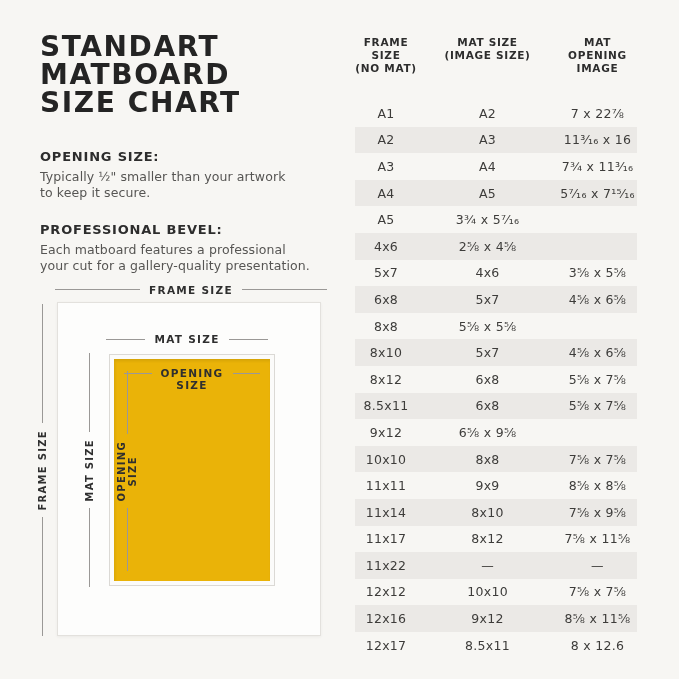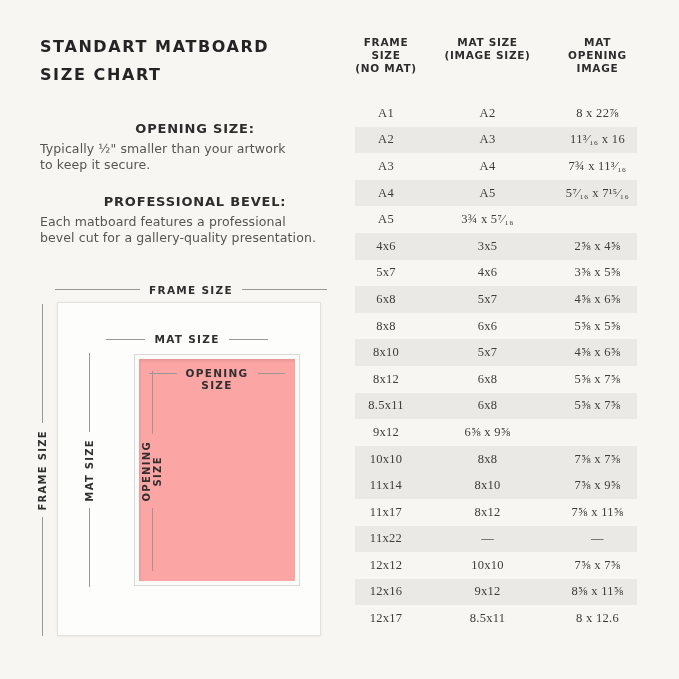--- a/index.html
+++ b/index.html
@@ -8,28 +8,28 @@
     background:#f7f6f3;
     font-family:"DejaVu Sans","Liberation Sans",sans-serif;
     color:#2e2e2e;
     overflow:hidden;
     position:relative;
   }
 
   
   .left-col { position:absolute; left:40px; top:33px; width:310px; }
   .page-title {
-    font-size:16px; line-height:28px; font-weight:bold;
+    font-size:28px; line-height:28px; font-weight:bold;
     letter-spacing:1.6px; color:#242424; white-space:pre-line;
   }
   .info-block { margin-top:32px; }
   .info-block + .info-block { margin-top:21px; }
   .info-heading {
     font-size:13px; font-weight:bold; letter-spacing:0.8px;
-    color:#2d2d2d; line-height:16px;text-align:center;
+    color:#2d2d2d; line-height:16px;
   }
   .info-body {
     margin-top:4px; font-size:12.5px; line-height:16px;
     color:#56555
 
 3; letter-spacing:0.1px; white-space:pre-line;
   }
   .info-body { color:#565553; }
 
   
@@ -58,42 +58,41 @@
   .frame-rect {
     position:absolute; left:22px; top:20px; width:264px; height:334px;
     background:#fdfdfc; border:1px solid #e3e1dd;
     box-shadow:0 1px 3px rgba(0,0,0,0.05);
   }
   .mat-label   { position:absolute; top:29px; left:48px; right:52px; height:14px; }
   .v-mat-label { position:absolute; left:24px; top:50px; width:15px; height:234px; }
 
   .opening-rect {
     position:absolute; left:52px; top:52px; width:164px; height:230px;
-    background:#fca5a5; border:4px solid #fbfbfa;
+    background:#eab308; border:4px solid #fbfbfa;
     outline:1px solid #dbd9d5;
     box-shadow:inset 1px 2px 3px rgba(0,0,0,0.09);
-    margin-left:25px;
   }
   .opening-label { position:absolute; top:8px; left:10px; right:10px; align-items:flex-start; }
   .opening-label .hline { position:relative; top:6px; }
   .v-opening-label { position:absolute; left:2px; top:12px; width:22px; height:200px; }
 
   
   .size-table { position:absolute; left:355px; top:36px; width:282px; }
   .thead {
     display:grid; grid-template-columns:22% 50% 28%;
   }
   .th {
     font-size:10.5px; font-weight:bold; letter-spacing:0.7px;
     line-height:13px; text-align:center; color:#2d2d2d; white-space:pre-line;
   }
   .trows { margin-top:25px; }
   .trow {
     display:grid; grid-template-columns:22% 50% 28%;
-    height:26.6px; align-items:center;font-family:Liberation Serif, serif;
+    height:26.6px; align-items:center;
   }
   .trow.alt { background:#ebe9e6; }
   .cell {
     text-align:center; font-size:12.5px; color:#3d3c3a; letter-spacing:0.3px;
   }
 </style>
 </head>
 <body>
 
 <div class="left-col">
@@ -102,21 +101,21 @@
 
   <div class="info-block">
     <div class="info-heading">OPENING SIZE:</div>
     <p class="info-body">Typically ½" smaller than your artwork
 to keep it secure.</p>
   </div>
 
   <div class="info-block">
     <div class="info-heading">PROFESSIONAL BEVEL:</div>
     <p class="info-body">Each matboard features a professional
-bevel cut for a gallery-quality presentation.</p>
+your cut for a gallery-quality presentation.</p>
   </div>
 </div>
 
 <div class="diagram">
 
   <div class="hlabel frame-top-label">
     <span class="hline"></span>
     <span class="hlabel-text">FRAME SIZE</span>
     <span class="hline"></span>
   </div>
@@ -167,21 +166,21 @@
 (NO MAT)</div>
     <div class="th">MAT SIZE
 (IMAGE SIZE)</div>
     <div class="th">MAT OPENING
 IMAGE</div>
   </div>
   <div class="trows">
   <div class="trow">
     <div class="cell">A1</div>
     <div class="cell">A2</div>
-    <div class="cell">8 x 22⅞</div>
+    <div class="cell">7 x 22⅞</div>
   </div>
 
   <div class="trow alt">
     <div class="cell">A2</div>
     <div class="cell">A3</div>
     <div class="cell">11³⁄₁₆ x 16</div>
   </div>
 
   <div class="trow">
     <div class="cell">A3</div>
@@ -195,39 +194,37 @@
     <div class="cell">5⁷⁄₁₆ x 7¹⁵⁄₁₆</div>
   </div>
 
   <div class="trow">
     <div class="cell">A5</div>
     <div class="cell">3¾ x 5⁷⁄₁₆</div>
   </div>
 
   <div class="trow alt">
     <div class="cell">4x6</div>
-    <div class="cell">3x5</div>
     <div class="cell">2⅝ x 4⅝</div>
   </div>
 
   <div class="trow">
     <div class="cell">5x7</div>
     <div class="cell">4x6</div>
     <div class="cell">3⅝ x 5⅝</div>
   </div>
 
   <div class="trow alt">
     <div class="cell">6x8</div>
     <div class="cell">5x7</div>
     <div class="cell">4⅝ x 6⅝</div>
   </div>
 
   <div class="trow">
     <div class="cell">8x8</div>
-    <div class="cell">6x6</div>
     <div class="cell">5⅝ x 5⅝</div>
   </div>
 
   <div class="trow alt">
     <div class="cell">8x10</div>
     <div class="cell">5x7</div>
     <div class="cell">4⅝ x 6⅝</div>
   </div>
 
   <div class="trow">
@@ -246,20 +243,25 @@
     <div class="cell">9x12</div>
     <div class="cell">6⅝ x 9⅝</div>
   </div>
 
   <div class="trow alt">
     <div class="cell">10x10</div>
     <div class="cell">8x8</div>
     <div class="cell">7⅝ x 7⅝</div>
   </div>
 
+  <div class="trow">
+    <div class="cell">11x11</div>
+    <div class="cell">9x9</div>
+    <div class="cell">8⅝ x 8⅝</div>
+  </div>
 
   <div class="trow alt">
     <div class="cell">11x14</div>
     <div class="cell">8x10</div>
     <div class="cell">7⅝ x 9⅝</div>
   </div>
 
   <div class="trow">
     <div class="cell">11x17</div>
     <div class="cell">8x12</div>

